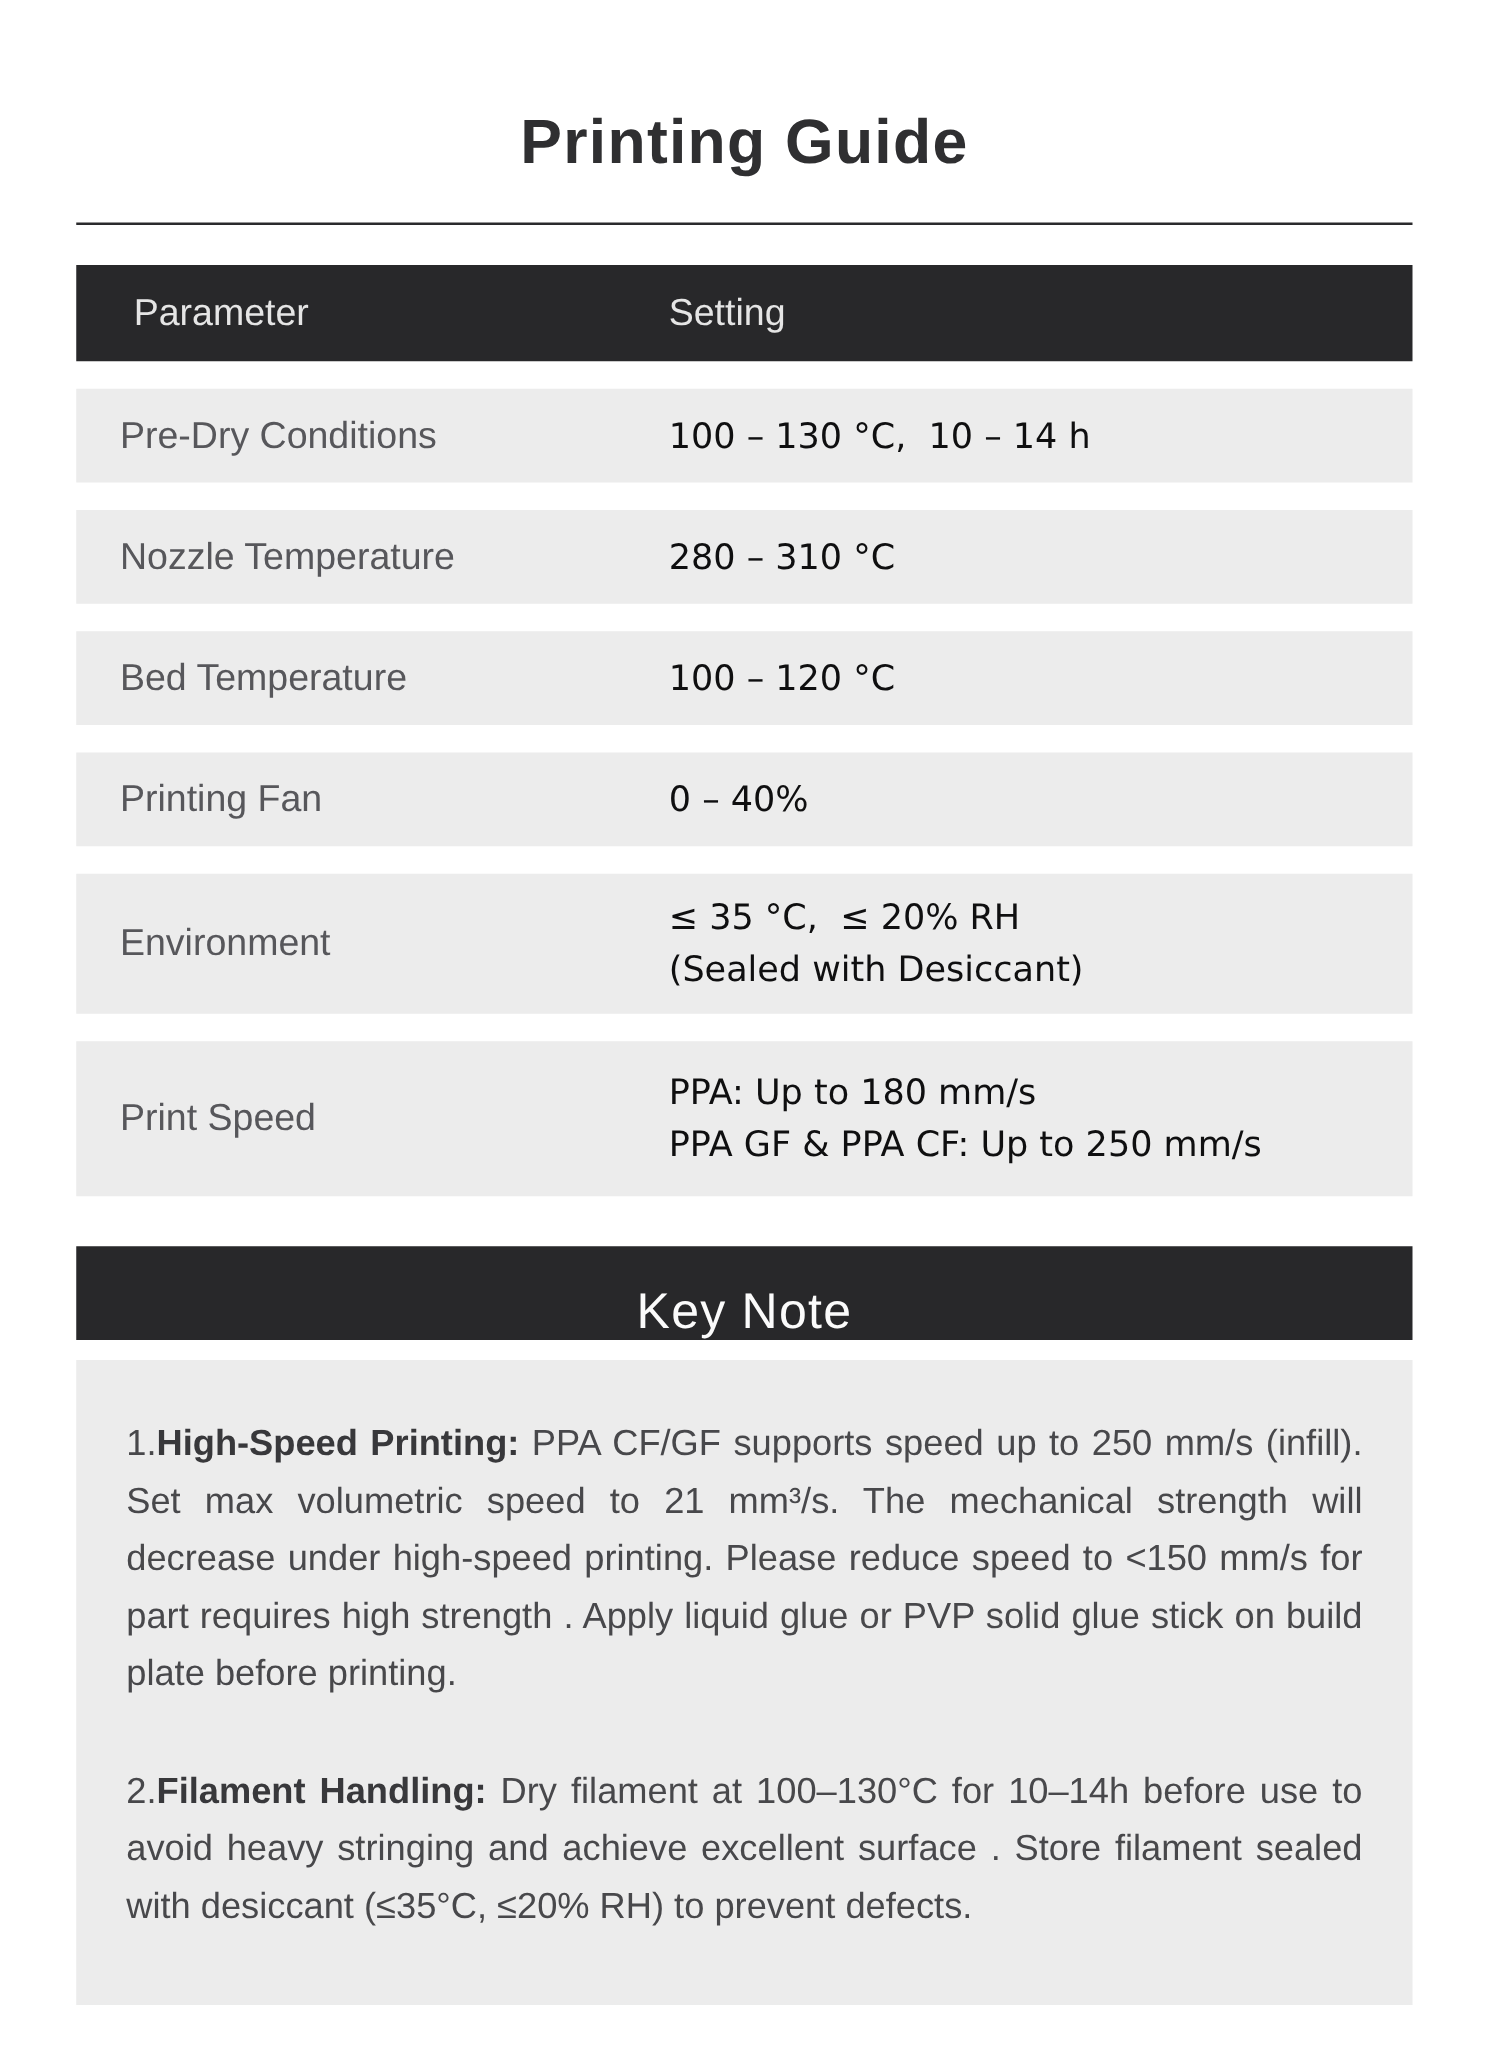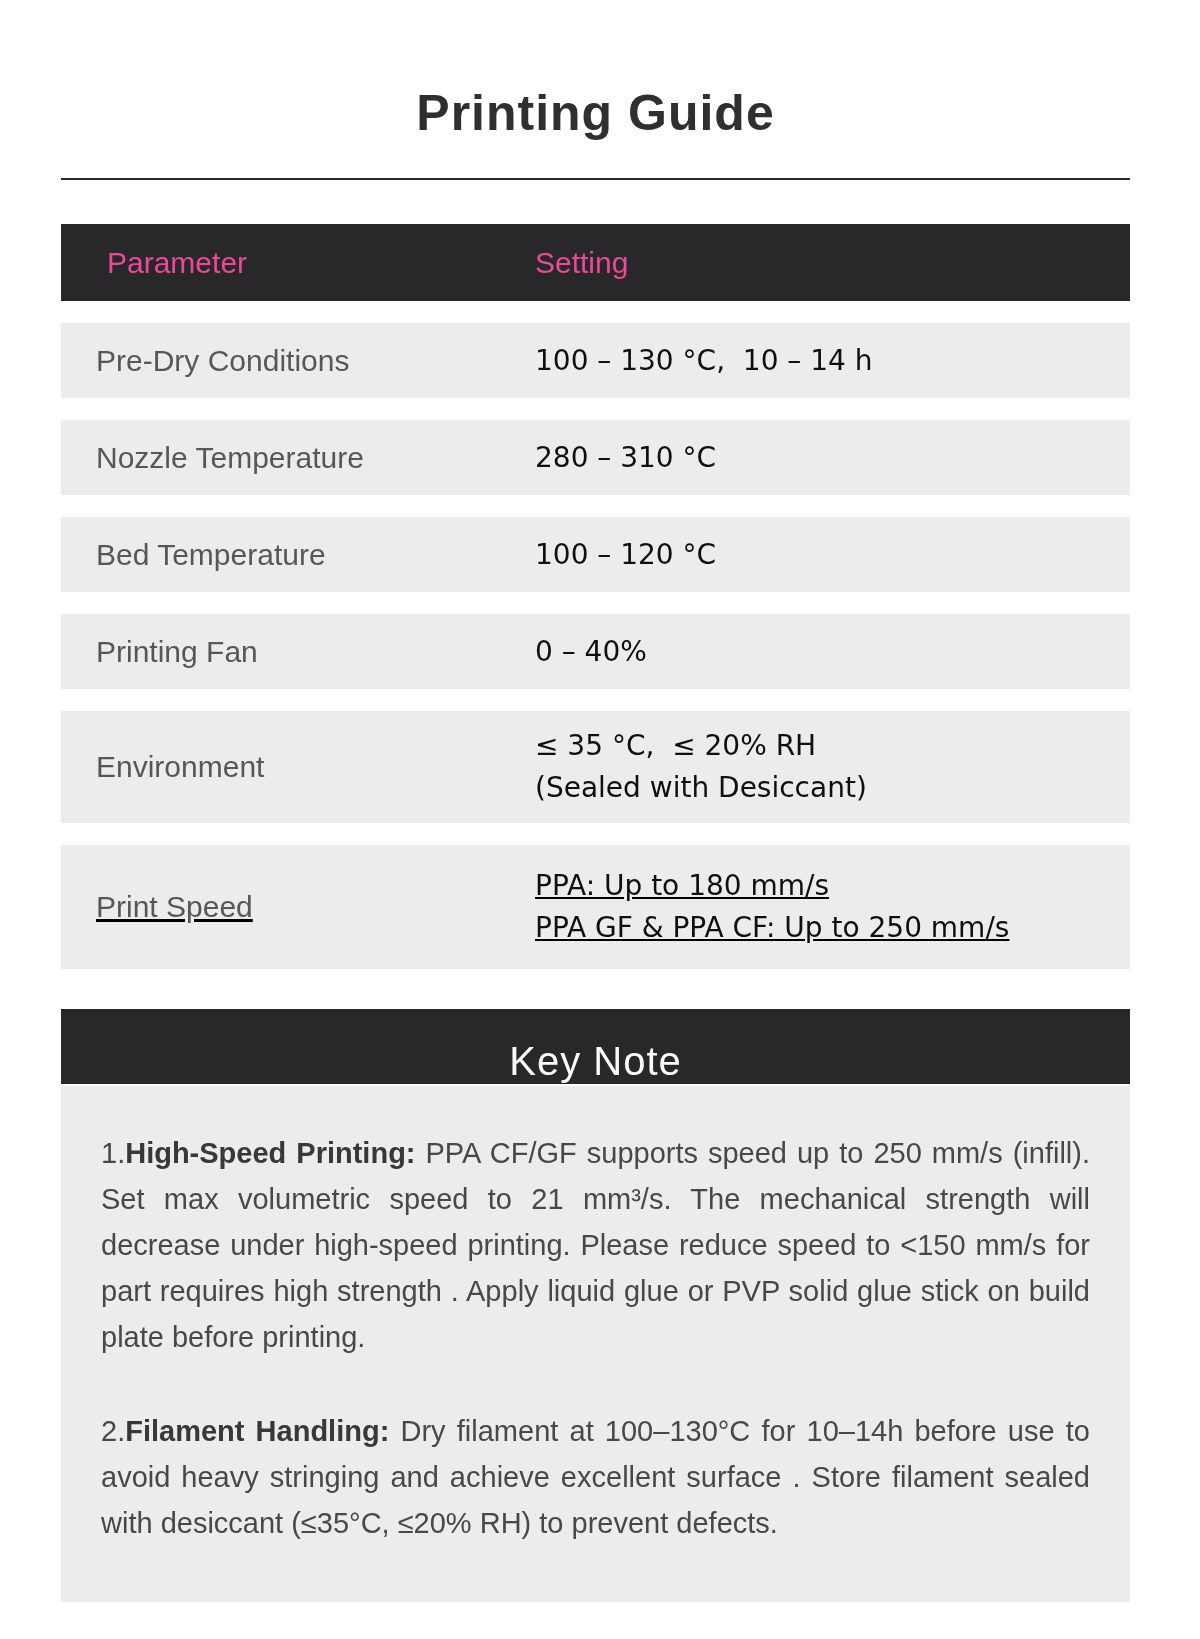--- a/index.html
+++ b/index.html
@@ -26,27 +26,27 @@
     letter-spacing: 1px;
   }
   .divider {
     margin-top: 36px;
     height: 0;
     border: none;
     border-top: 2px solid #2a2a2c;
   }
   
   .tbl-header {
-    margin-top: 44px;
+    margin-top: 32px;
     height: 77px;
     background: #28282a;
     display: grid;
     grid-template-columns: 474px 1fr;
     align-items: center;
-    color: #ec4899;
+    color: #e5e5e5;
     font-size: 30px;
   }
   .tbl-header .cell-param { padding-left: 46px; }
   .tbl-row {
     background: #ececec;
     display: grid;
     grid-template-columns: 474px 1fr;
     align-items: center;
     margin-top: 22px;
     min-height: 75px;
@@ -58,38 +58,38 @@
     font-size: 30px;
     color: #57575b;
   }
   .row-value {
     font-family: "DejaVu Sans", sans-serif;
     font-size: 28px;
     color: #0f0f10;
     line-height: 42px;
   }
   .row-tall { min-height: 110px; }
-  .row-taller { min-height: 124px; text-decoration: underline; }
+  .row-taller { min-height: 124px; }
   
   .keynote-banner {
     margin-top: 40px;
     height: 75px;
     background: #28282a;
     display: flex;
     align-items: flex-end;
     justify-content: center;
   }
   .keynote-title {
     color: #fbfbfb;
     font-size: 40px;
     font-weight: 400;
     letter-spacing: 1px;
   }
   .keynote-box {
-    margin-top: 2px;
+    margin-top: 16px;
     background: #ececec;
     padding: 44px 40px 56px 40px;
   }
   .note-item {
     font-size: 29px;
     line-height: 46px;
     color: #48484b;
     text-align: justify;
   }
   .note-item + .note-item { margin-top: 48px; }

